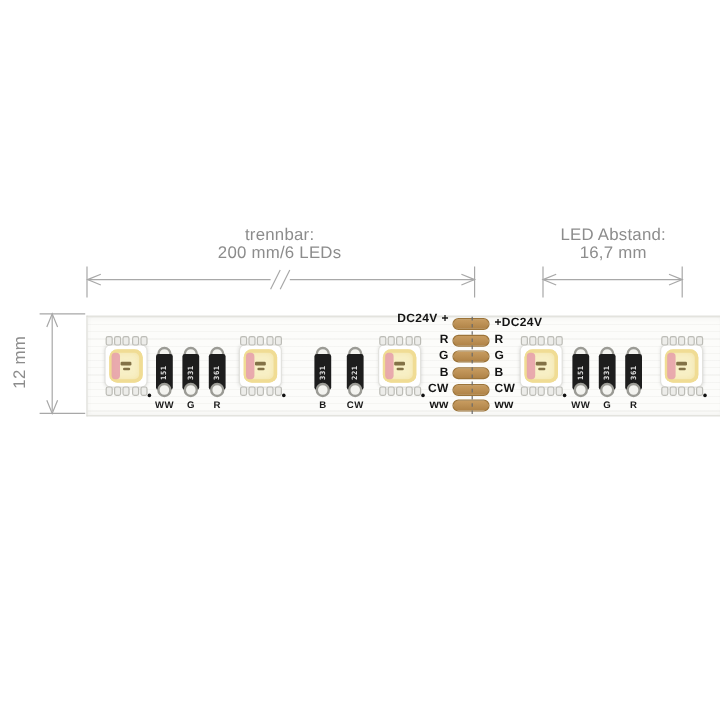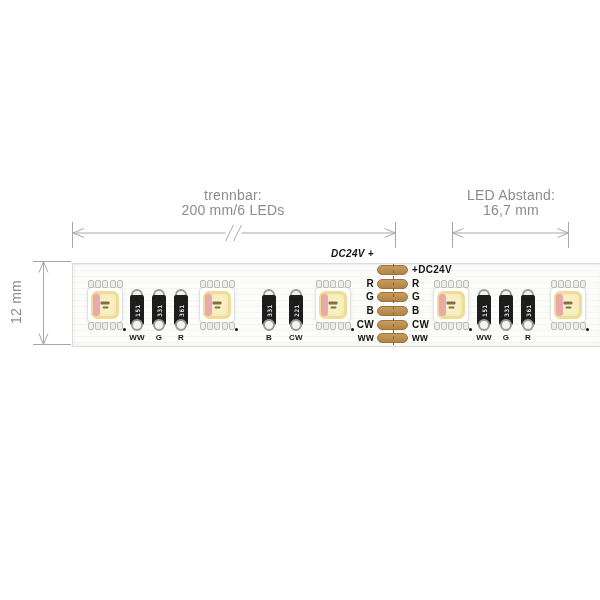--- a/index.html
+++ b/index.html
@@ -268,21 +268,21 @@
     <span class="rlabel">R</span>
   </div>
 
   <div class="pad" style="top:265px;"></div>
   <div class="pad" style="top:279px;"></div>
   <div class="pad" style="top:292px;"></div>
   <div class="pad" style="top:306px;"></div>
   <div class="pad" style="top:320px;"></div>
   <div class="pad" style="top:333px;"></div>
 
-  <div class="pad-label l" style="top:248px;font-style:italic;">DC24V +</div>
+  <div class="pad-label l" style="top:260px;">DC24V +</div>
   <div class="pad-label l" style="top:278px;">R</div>
   <div class="pad-label l" style="top:291px;">G</div>
   <div class="pad-label l" style="top:305px;">B</div>
   <div class="pad-label l" style="top:319px;">CW</div>
   <div class="pad-label l" style="top:332px;">ww</div>
 
   <div class="pad-label r" style="top:264px;">+DC24V</div>
   <div class="pad-label r" style="top:278px;">R</div>
   <div class="pad-label r" style="top:291px;">G</div>
   <div class="pad-label r" style="top:305px;">B</div>

